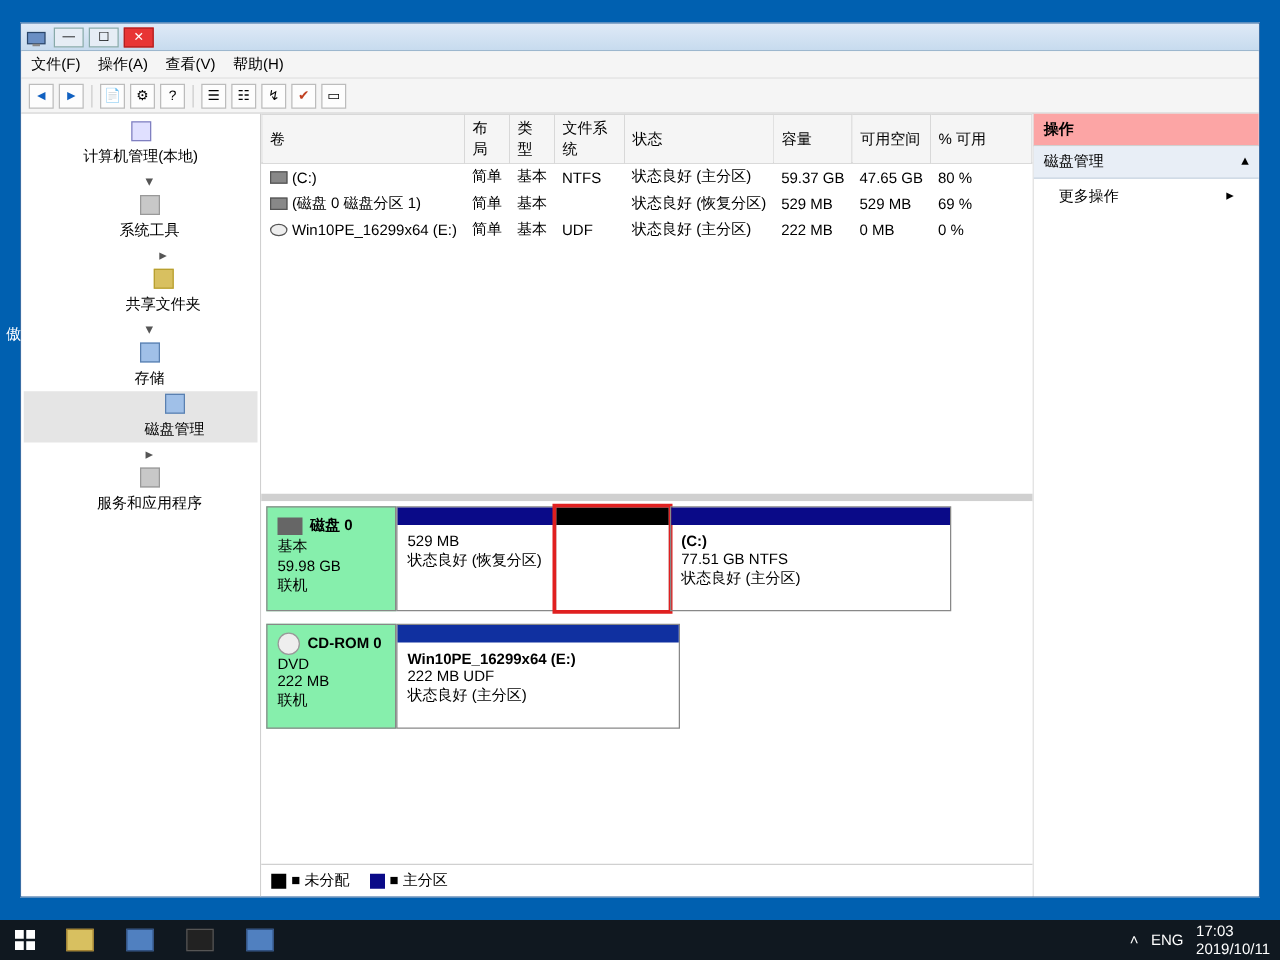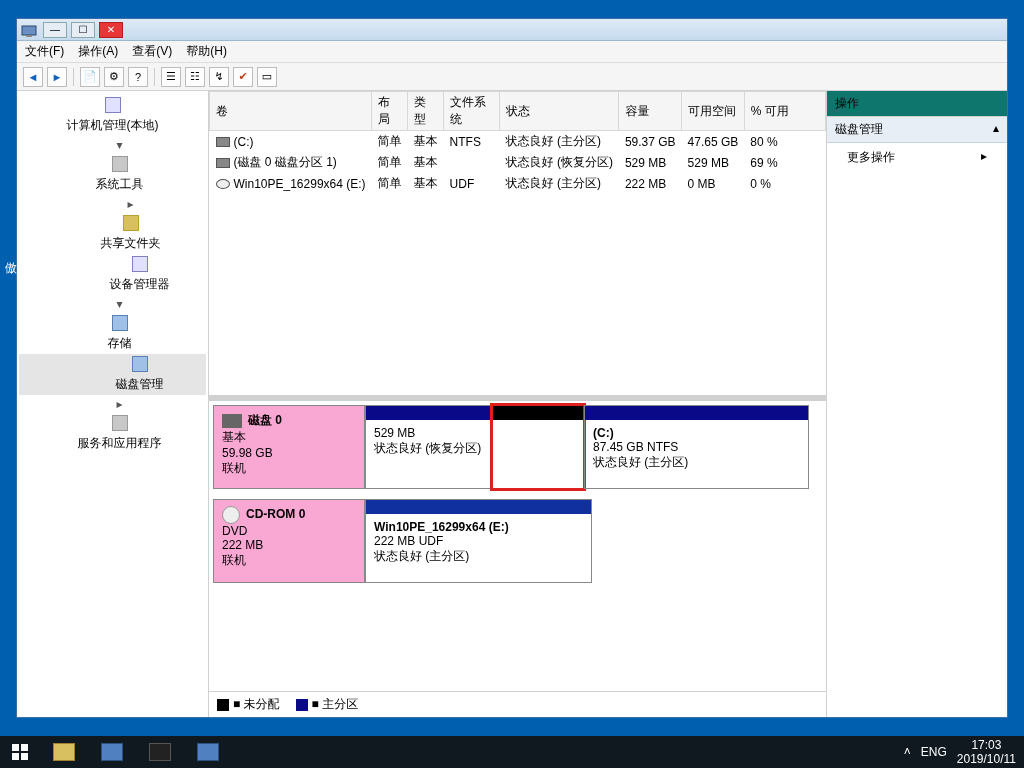--- a/index.html
+++ b/index.html
@@ -36,51 +36,51 @@
 .ticon.mgr { background:#e0e0ff; border-color:#8080c0;}
 .center { flex:1; display:flex; flex-direction:column; border-right:1px solid #d0d0d0;}
 .volumelist { height: 310px; background:#fff; overflow:auto; border-bottom:6px solid #d0d0d0;}
 .vltable { width:100%; border-collapse:collapse; }
 .vltable th { text-align:left; font-weight:normal; background:#f5f5f5; border:1px solid #d8d8d8; padding:2px 6px; position:sticky; top:0;}
 .vltable td { padding:2px 6px; white-space:nowrap;}
 .volicon { width:14px;height:10px;display:inline-block;background:#888;border:1px solid #555;margin-right:4px;vertical-align:middle;}
 .volicon.cd { border-radius:50%; background:#eee;}
 .graphical { flex:1; background:#fff; padding:4px; overflow:auto;}
 .diskrow { display:flex; margin-bottom:10px; }
-.diskinfo { width:152px; min-height:84px; border:1px solid #888; background:#f9a8d4; padding:6px 8px;}
+.diskinfo { width:104px; min-height:84px; border:1px solid #888; background:#86efac; padding:6px 8px;}
 .diskinfo .dicon{width:20px;height:14px;display:inline-block;background:#666;margin-right:6px;vertical-align:middle;}
 .diskinfo .dname{font-weight:bold;}
 .diskinfo .cdicon{width:18px;height:18px;border-radius:50%;background:#eee;border:1px solid #999;display:inline-block;margin-right:6px;vertical-align:middle;}
 .partitions { flex:1; display:flex; }
 .partition { border:1px solid #888; min-height:84px; display:flex; flex-direction:column; }
 .partheader { height:14px; }
 .parthdr-primary { background:#0a0a88; }
 .parthdr-unalloc { background:#000; }
 .parthdr-cdhead { background:#1030a0; }
 .partbody { padding:6px 8px; flex:1; }
 .part-sel { outline:3px solid #e02020; outline-offset:-1px; }
 .hatched { background: repeating-linear-gradient(45deg,#fff,#fff 4px,#cfcfcf 4px,#cfcfcf 6px);}
 .legend { border-top:1px solid #d0d0d0; background:#fff; padding:4px 8px; display:flex; gap:16px; align-items:center;}
 .legbox { width:12px;height:12px;display:inline-block;margin-right:4px;vertical-align:middle;}
 .legbox.unalloc{background:#000;}
 .legbox.primary{background:#0a0a88;}
 .actions { width:180px; background:#fff; }
-.actions-hdr { background:#0f766e; border-bottom:1px solid #d0d0d0; padding:4px 8px; font-weight:normal;}
+.actions-hdr { background:#fca5a5; border-bottom:1px solid #d0d0d0; padding:4px 8px; font-weight:bold;}
 .actions-cat { background:#e8eef6; border-bottom:1px solid #c8d4e0; padding:4px 8px; display:flex; justify-content:space-between;}
 .actions-item { padding:6px 20px; display:flex; justify-content:space-between;text-align:center;}
 .taskbar { position:absolute; left:0; bottom:0; width:1024px; height:32px; background:#101820; display:flex; align-items:center; color:#fff; }
 .startbtn { width:40px; height:32px; display:flex; align-items:center; justify-content:center;}
 .startgrid { width:16px;height:16px; display:grid; grid-template-columns:1fr 1fr; grid-template-rows:1fr 1fr; gap:2px;}
 .startgrid div{background:#fff;}
 .taskicon { width:48px;height:32px;display:flex;align-items:center;justify-content:center;}
 .taskicon .ic{width:22px;height:18px;background:#d8c060;border:1px solid #a08030;}
 .taskicon .ic.term{background:#222;border-color:#555;}
 .taskicon .ic.mon{background:#5080c0;border-color:#305080;}
 .tray { margin-left:auto; display:flex; align-items:center; gap:10px; padding:0 8px;}
-.tray .t { text-align:center; line-height:14px; font-size:11px;}
+.tray .t { text-align:left; line-height:14px; font-size:11px;}
 </style>
 </head>
 <body>
 
 <div class="desktop">
   <div class="window">
     <div class="titlebar">
       <span class="icon">
         <svg width="16" height="16">
             <rect x="1" y="4" width="14" height="9" fill="#6a8fc4" stroke="#2a466a"></rect>
@@ -124,24 +124,20 @@
           </div>
         <div class="tree-item tree-indent1">
             <span class="expander">▾</span>
             <span class="ticon tool"></span>
             <span>系统工具</span>
           </div>
         <div class="tree-item tree-indent2">
             <span class="expander">▸</span>
             <span class="ticon"></span>
             <span>共享文件夹</span>
-          </div>
-        <div class="tree-item tree-indent3">
-            <span class="ticon mgr"></span>
-            <span>设备管理器</span>
           </div>
         <div class="tree-item tree-indent1">
             <span class="expander">▾</span>
             <span class="ticon drive"></span>
             <span>存储</span>
           </div>
         <div class="tree-item tree-indent3 tree-sel">
             <span class="ticon drive"></span>
             <span>磁盘管理</span>
           </div>
@@ -219,21 +215,21 @@
         <div>状态良好 (恢复分区)</div>
       </div>
                 </div>
                 <div class="partition part-sel" style="width: 92px;">
                   <div class="partheader parthdr-unalloc"></div>
                 </div>
                 <div class="partition" style="width: 225px;">
                   <div class="partheader parthdr-primary"></div>
       <div class="partbody">
         <div style="font-weight:bold">(C:)</div>
-        <div>87.45 GB NTFS</div>
+        <div>77.51 GB NTFS</div>
         <div>状态良好 (主分区)</div>
       </div>
                 </div>
               </div>
           </div>
 
           <div class="diskrow">
             <div class="diskinfo">
               <div><span class="cdicon"></span><span class="dname">CD-ROM 0</span></div>
               <div>DVD</div>

